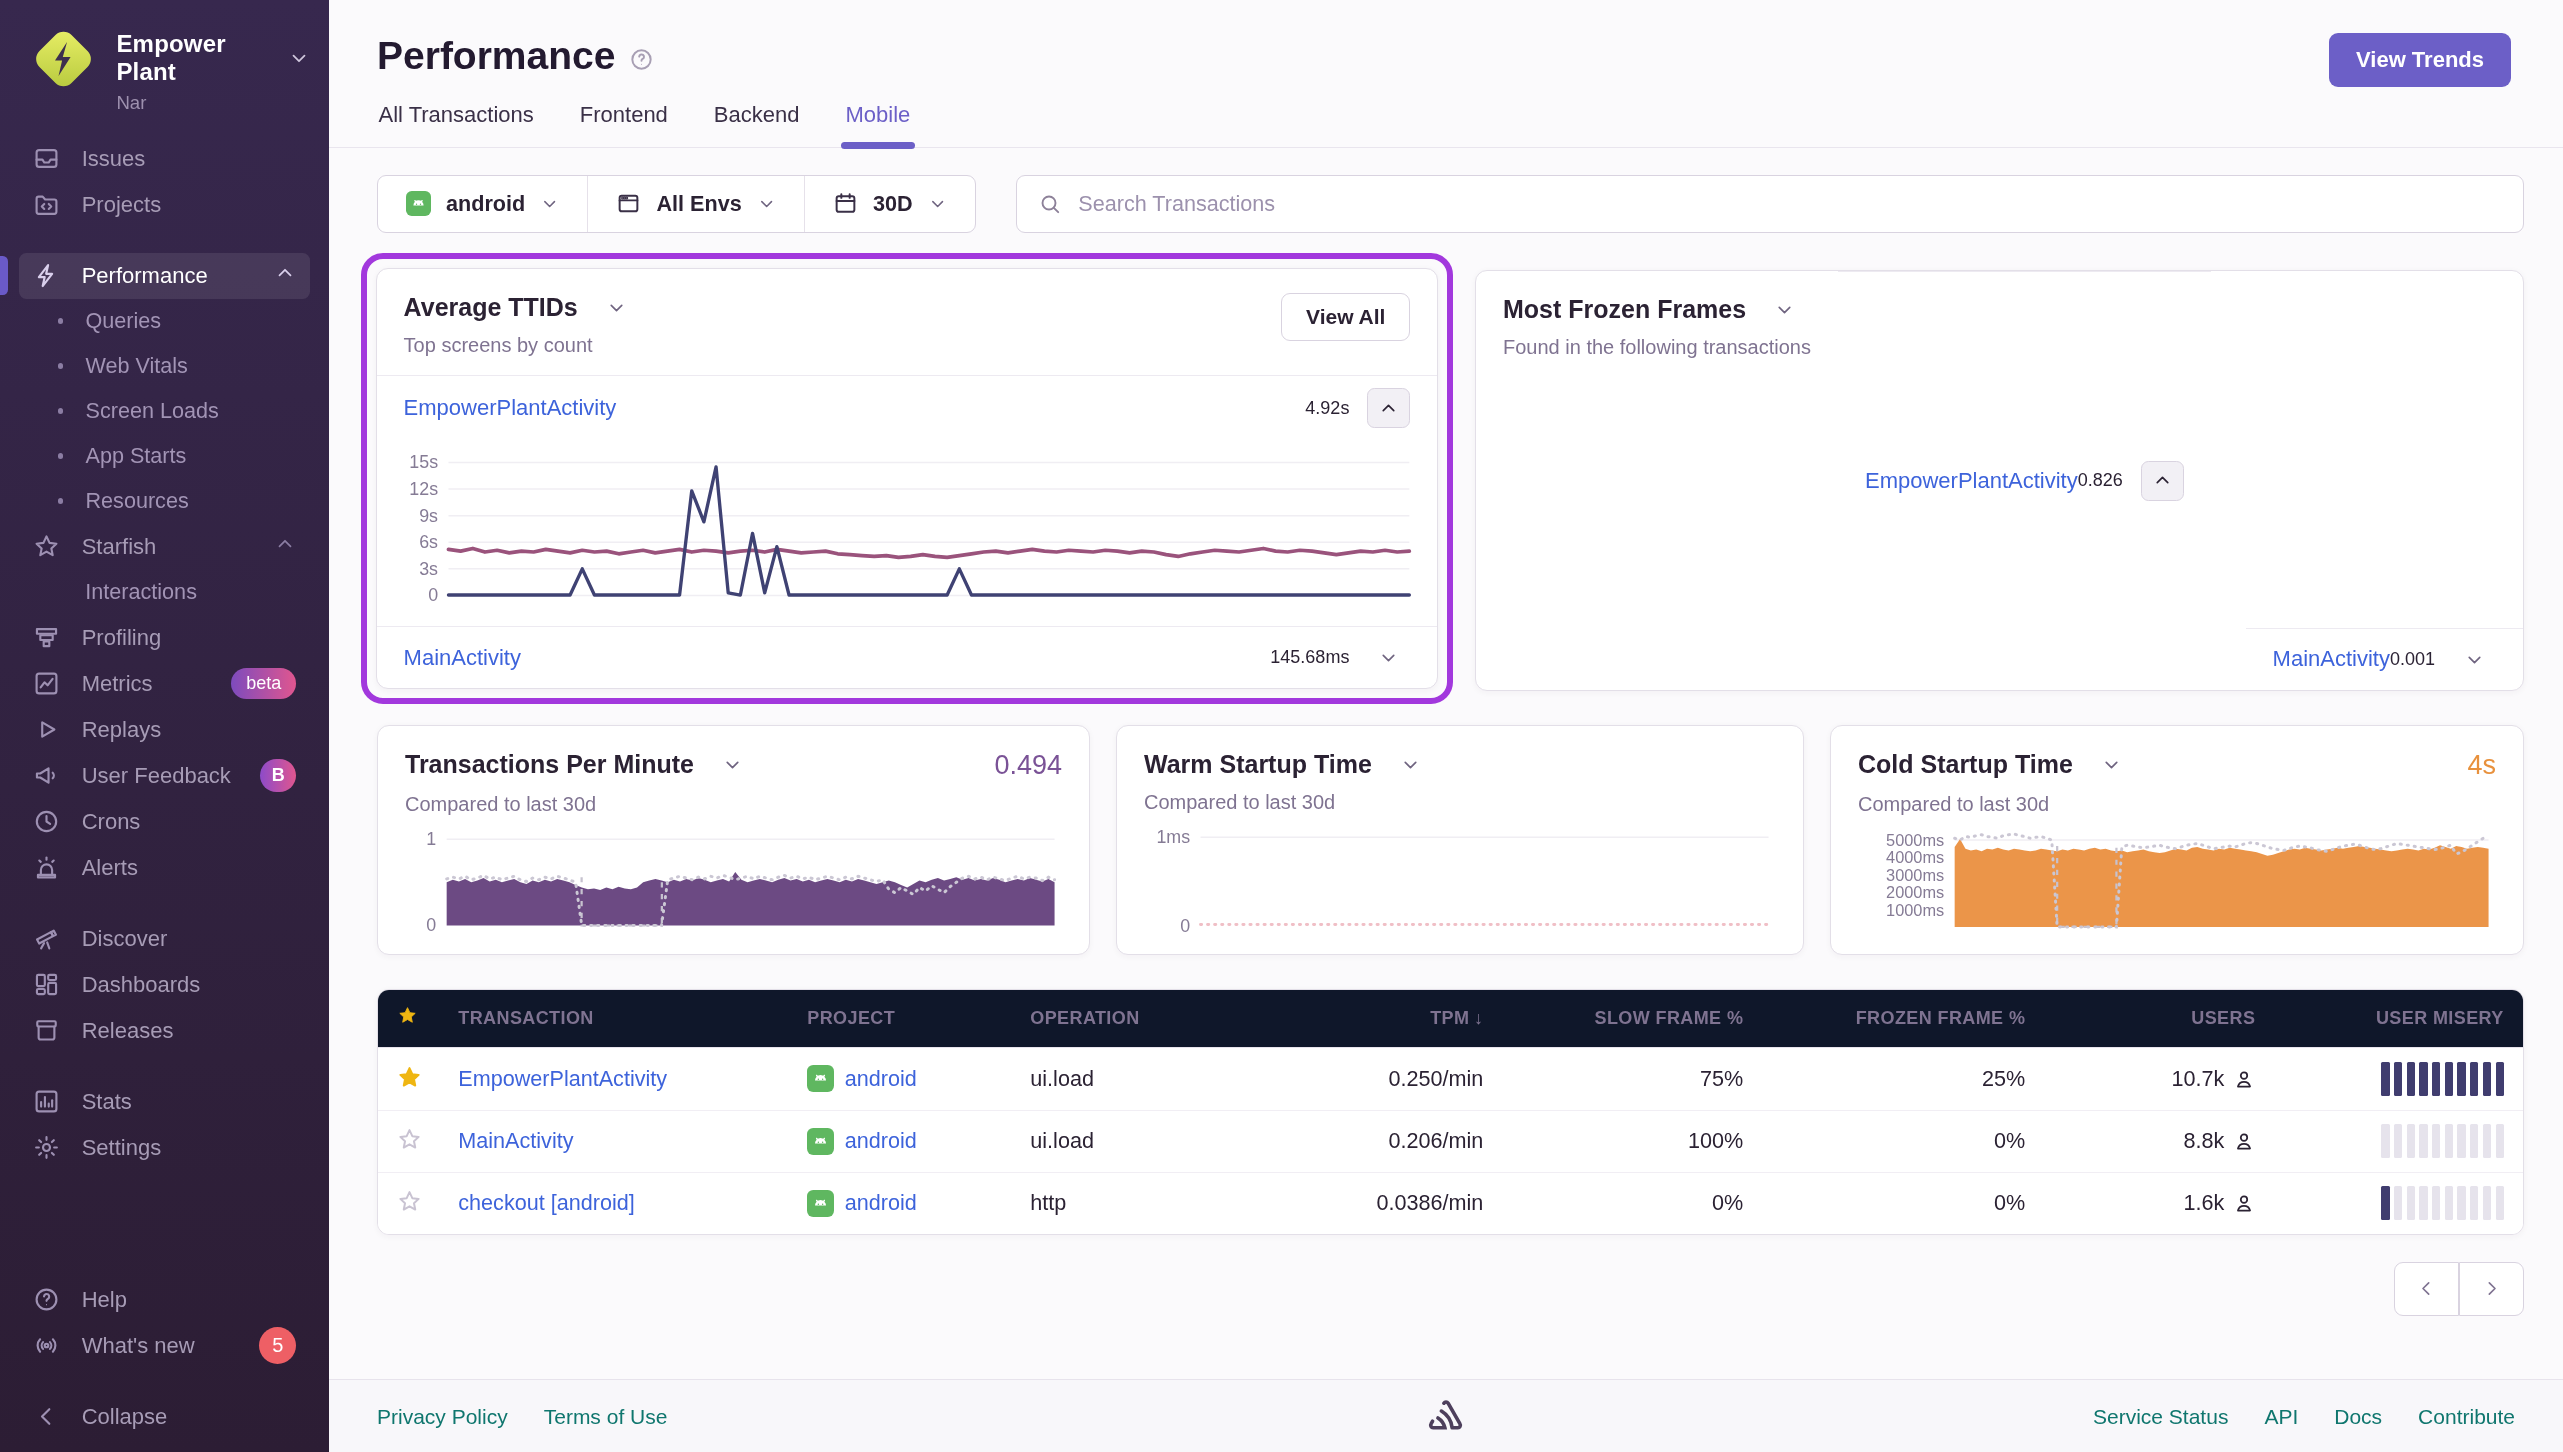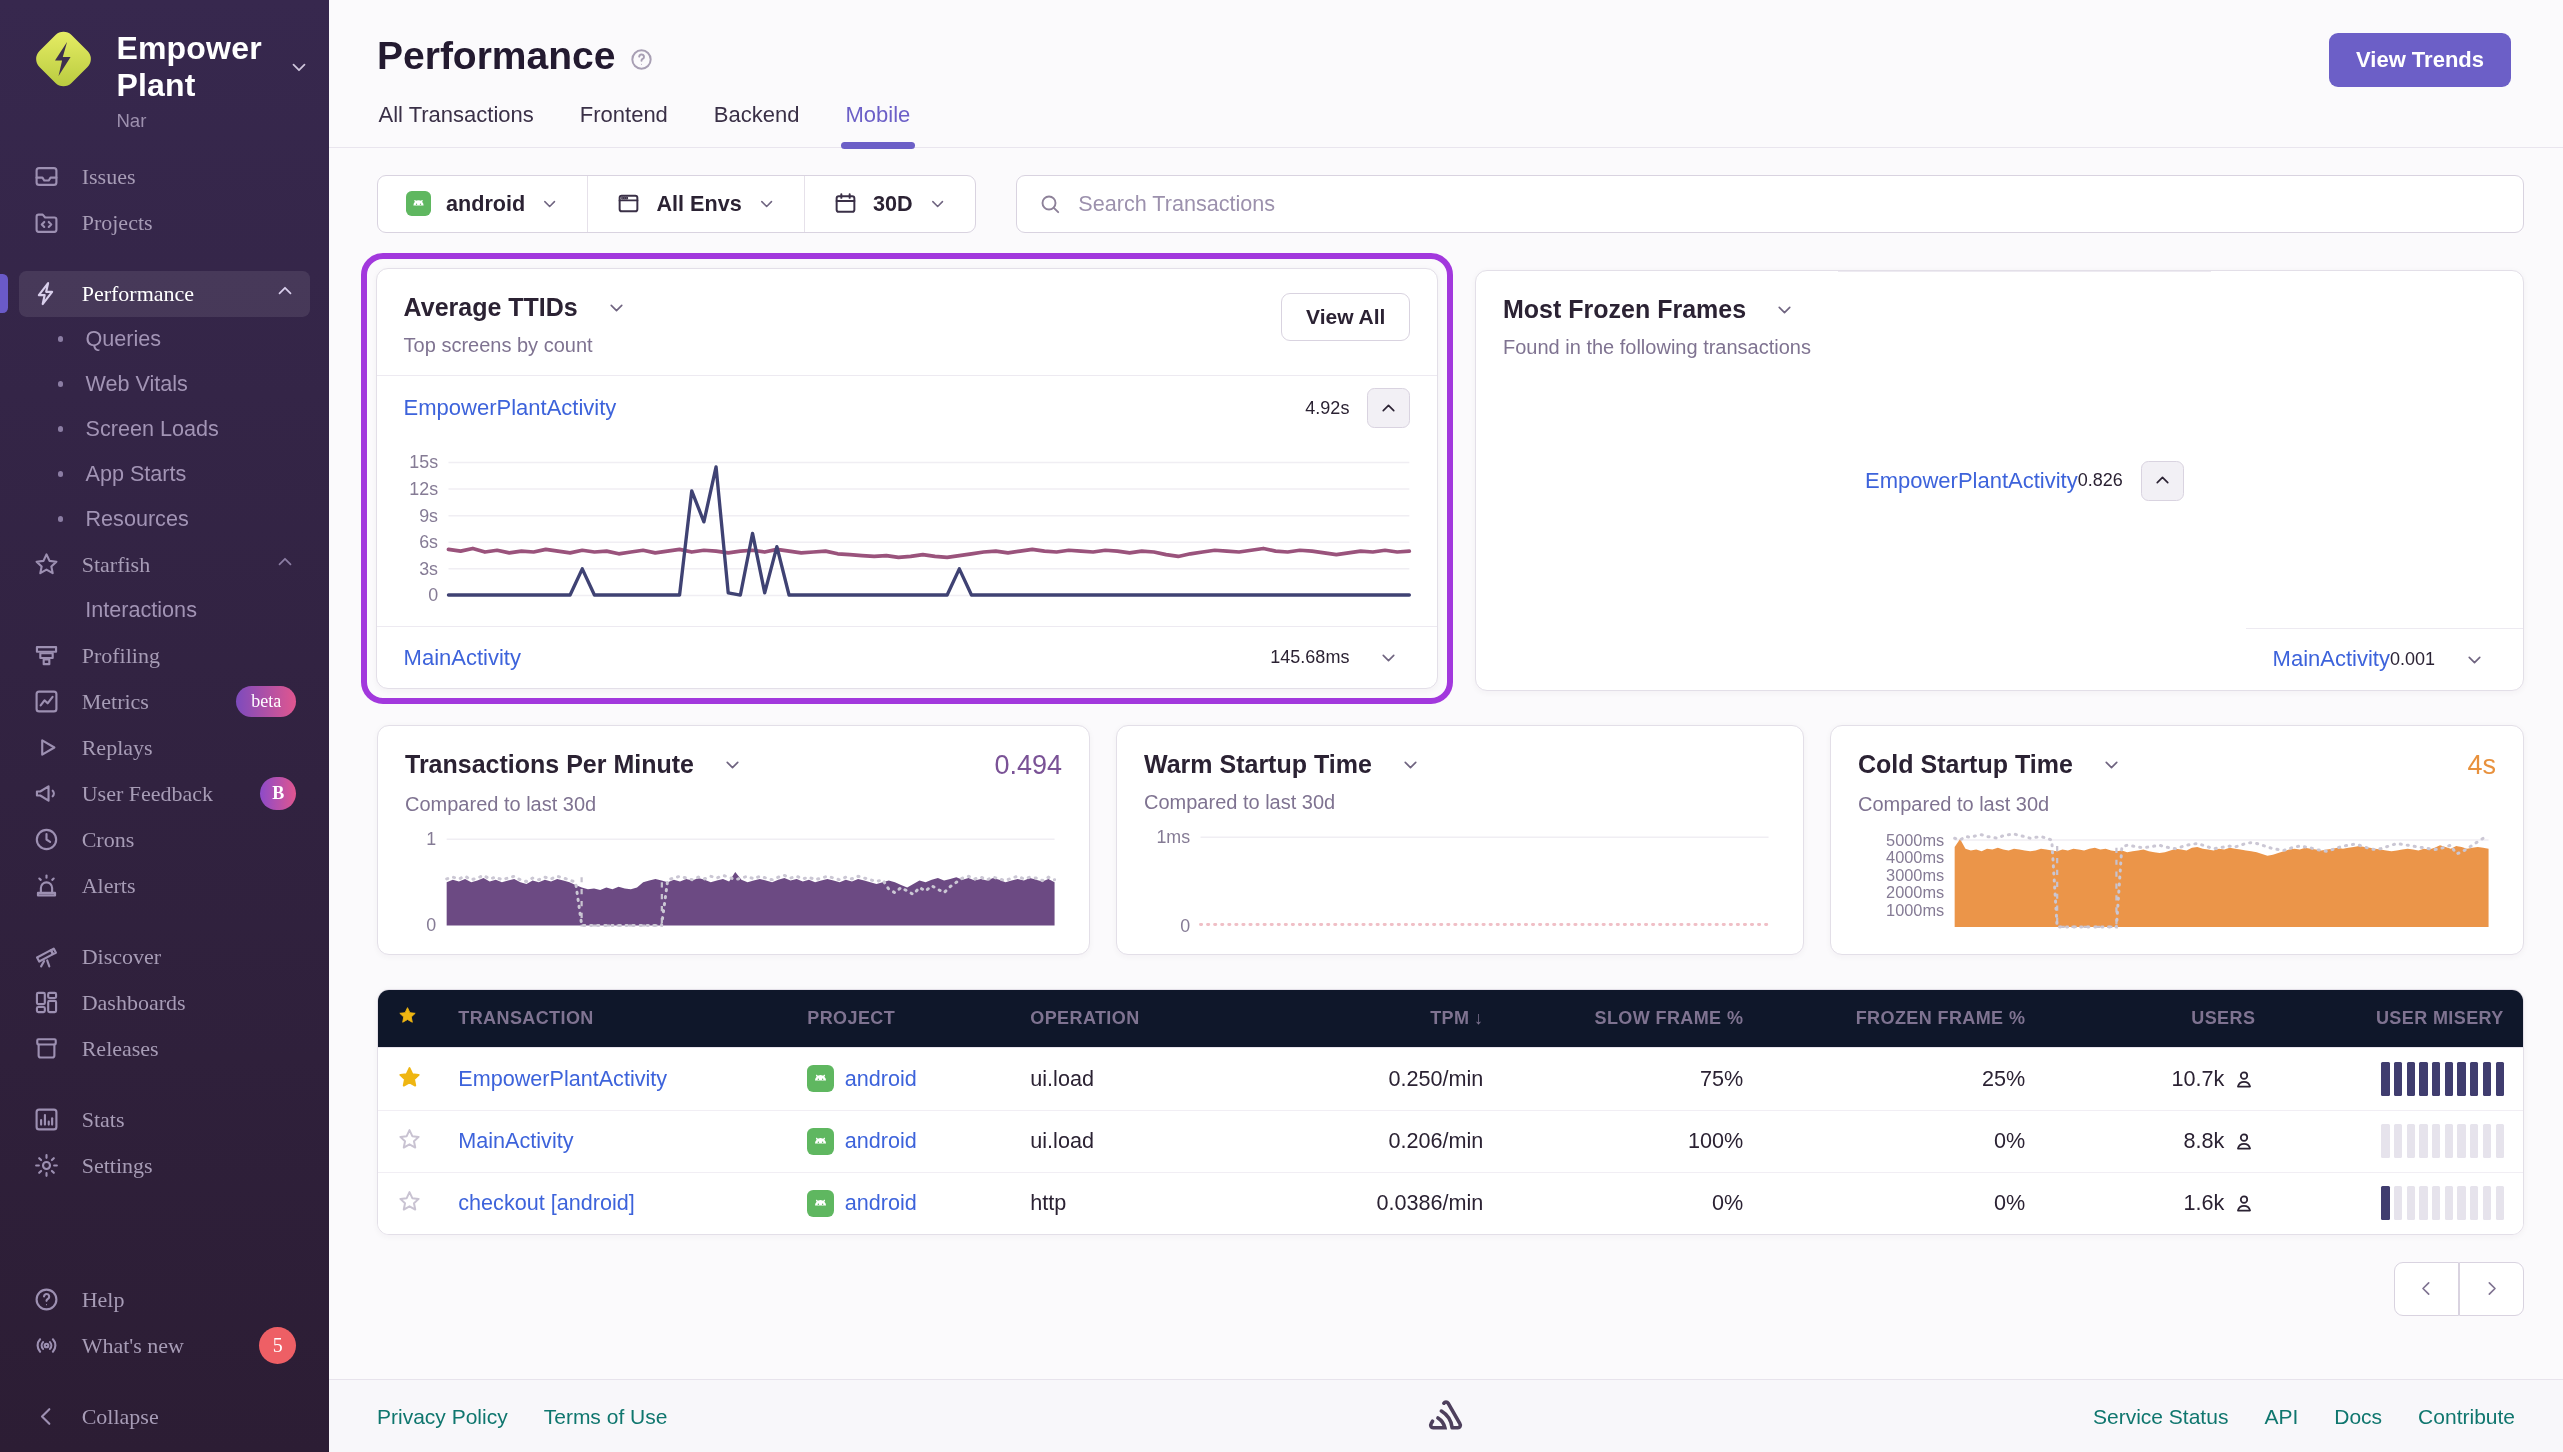--- a/index.html
+++ b/index.html
@@ -5,26 +5,26 @@
   * { box-sizing: border-box; margin: 0; padding: 0; }
   html,body { width:2563px; height:1453px; }
   body { font-family:"Liberation Sans", sans-serif; background:#fbfafc; color:#2b2233; position:relative; overflow:hidden; }
   .ic { width:27px; height:27px; fill:none; stroke:currentColor; stroke-width:1.9; stroke-linecap:round; stroke-linejoin:round; flex:none; }
 
   
   .sidebar { position:absolute; left:0; top:0; bottom:0; width:329px; background:linear-gradient(180deg,#37284e 0%,#2c1d34 100%); color:#a79cb6; display:flex; flex-direction:column; padding:22px 0 13.4px; z-index:5; }
   .org-row { display:flex; align-items:flex-start; gap:16.4px; padding:3px 19.3px 22px 27px; cursor:pointer; }
   .org-logo { width:73px; height:68px; flex:none; }
   .org-name-row { display:flex; align-items:center; gap:10.4px; margin-top:4.5px; }
-  .org-name { font-size:32px; font-weight:700; color:#fff; letter-spacing:0.2px; }
+  .org-name { font-size:24px; font-weight:700; color:#fff; letter-spacing:0.2px; }
   .org-name-row .ic { width:22px; height:22px; color:#cfc6dc; }
   .org-sub { font-size:18.6px; color:#9d90ae; margin-top:6px; }
   .nav { display:flex; flex-direction:column; padding:0 19.3px; }
   .section-gap { height:25px; }
-  .nav-item { display:flex; align-items:center; gap:22px; height:46px; border-radius:7.4px; padding:0 13.4px; font-size:22px; position:relative; cursor:pointer; white-space:nowrap;font-family:Liberation Serif, serif; }
+  .nav-item { display:flex; align-items:center; gap:22px; height:46px; border-radius:7.4px; padding:0 13.4px; font-size:22px; position:relative; cursor:pointer; white-space:nowrap; }
   .nav-item .ic { color:#9d90b2; }
   .nav-item.active { background:rgba(255,255,255,.09); color:#fff; }
   .nav-item.active .ic { color:#d9cfec; }
   .nav-item.active::before { content:''; position:absolute; left:-19.3px; top:3.7px; bottom:3.7px; width:8.2px; background:#6a5ac8; border-radius:0 5.2px 5.2px 0; }
   .sub-item { display:flex; align-items:center; gap:22px; height:45px; padding:0 12px 0 39px; font-size:21.6px; cursor:pointer; color:#a294b5; }
   .sub-item.nodot { padding-left:66px; }
   .dot { width:5.2px; height:5.2px; border-radius:50%; background:#8b7da3; flex:none; }
   .chev-right { margin-left:auto; }
   .chev-right .ic { width:22px; height:22px; color:#8b7da3; }
   .badge-pill { margin-left:auto; background:linear-gradient(90deg,#7d4bbd,#e0568f); color:#fff; font-size:18px; padding:5.2px 15px; border-radius:743px; }

